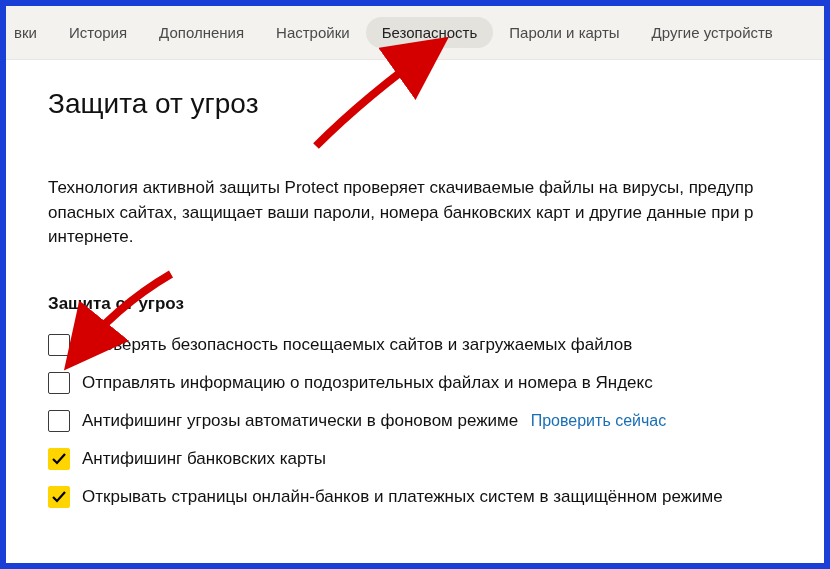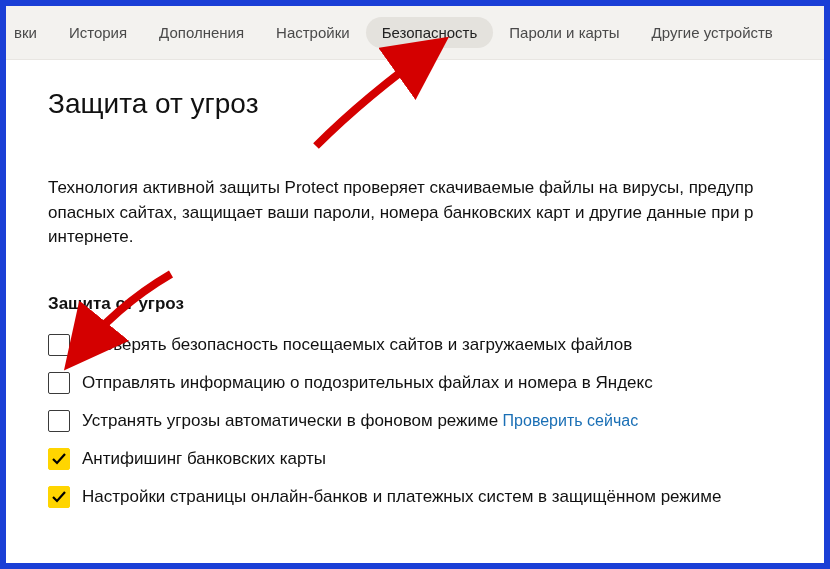--- a/index.html
+++ b/index.html
@@ -78,20 +78,21 @@
   }
   .checkbox.checked svg { display: block; }
   .checkbox svg { display: none; width: 16px; height: 16px; }
   .option-label {
     font-size: 17px;
     color: #111;
   }
   .inline-link {
     color: #1a6fb5;
     cursor: pointer;
+    margin-left: 8px;
   }
   
   .arrow {
     position: absolute;
     pointer-events: none;
   }
 </style>
 </head>
 <body>
 
@@ -128,41 +129,41 @@
           
         </div>
         <span class="option-label">Отправлять информацию о подозрительных файлах и номера в Яндекс</span>
       </div>
 
       <div class="option-row">
         <div class="checkbox">
           
         </div>
         <span>
-          <span class="option-label">Устранять угрозы автоматически в фоновом режиме</span>
+          <span class="option-label">Антифишинг угрозы автоматически в фоновом режиме</span>
           <span class="inline-link">Проверить сейчас</span>
         </span>
       </div>
 
       <div class="option-row">
         <div class="checkbox checked">
           <svg viewBox="0 0 16 16">
               <path d="M2 8 L6 12 L14 3" stroke="#000" stroke-width="2.2" fill="none"></path>
             </svg>
         </div>
         <span class="option-label">Антифишинг банковских карты</span>
       </div>
 
       <div class="option-row">
         <div class="checkbox checked">
           <svg viewBox="0 0 16 16">
               <path d="M2 8 L6 12 L14 3" stroke="#000" stroke-width="2.2" fill="none"></path>
             </svg>
         </div>
-        <span class="option-label">Настройки страницы онлайн-банков и платежных систем в защищённом режиме</span>
+        <span class="option-label">Открывать страницы онлайн-банков и платежных систем в защищённом режиме</span>
       </div>
 
     </div>
   </div>
 
   <svg class="arrow" style="left:290px; top:30px;" width="170" height="120">
     <defs>
         <marker id="ah1" markerWidth="8" markerHeight="8" refX="6" refY="4" orient="auto">
           <path d="M0,0 L8,4 L0,8 Z" fill="#d40000"></path>
         </marker>

